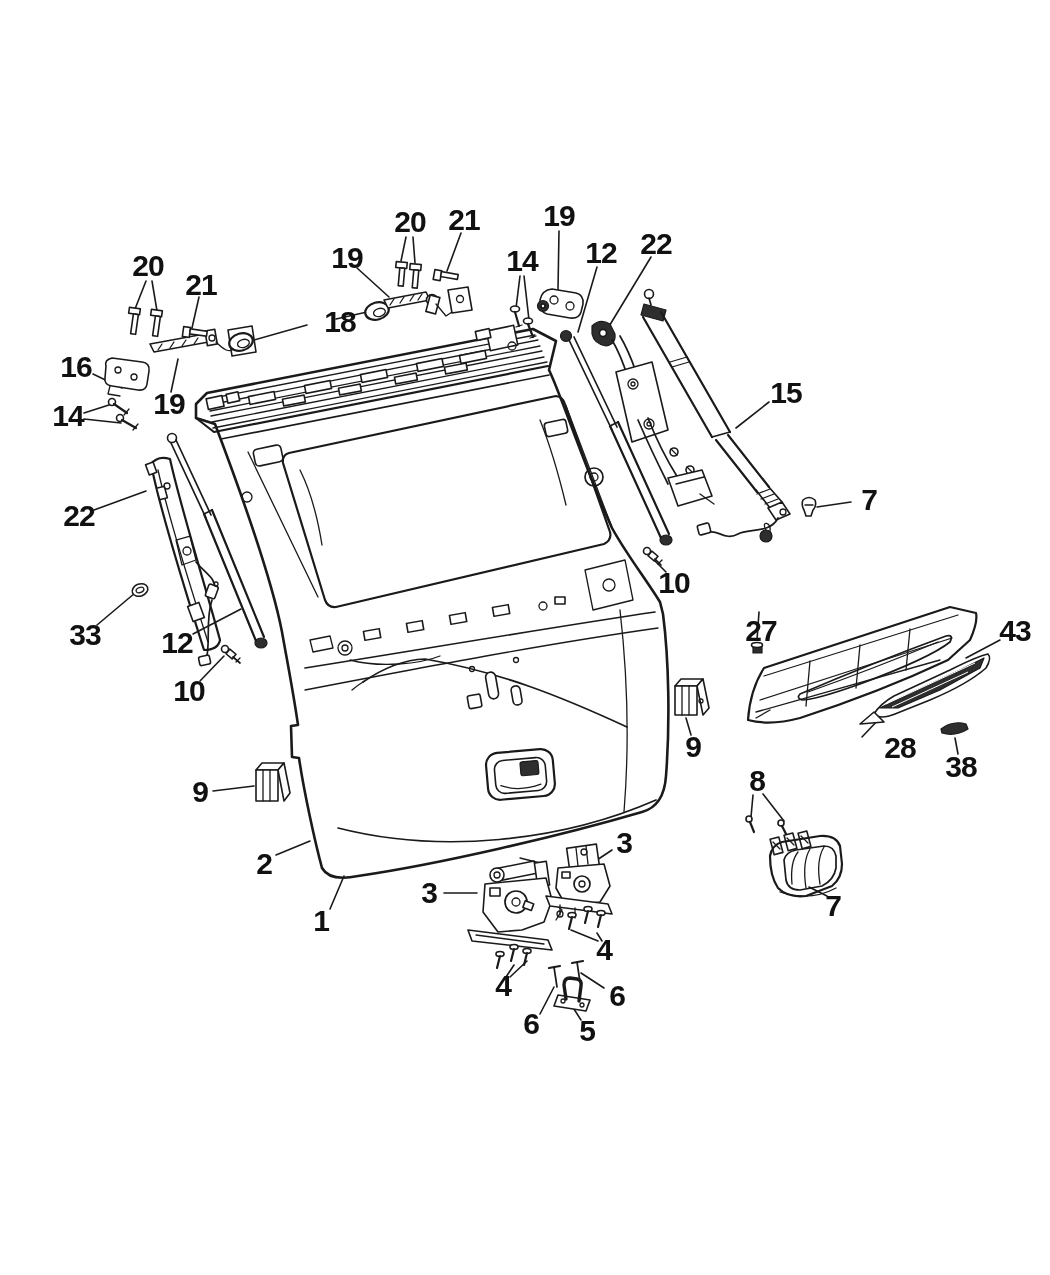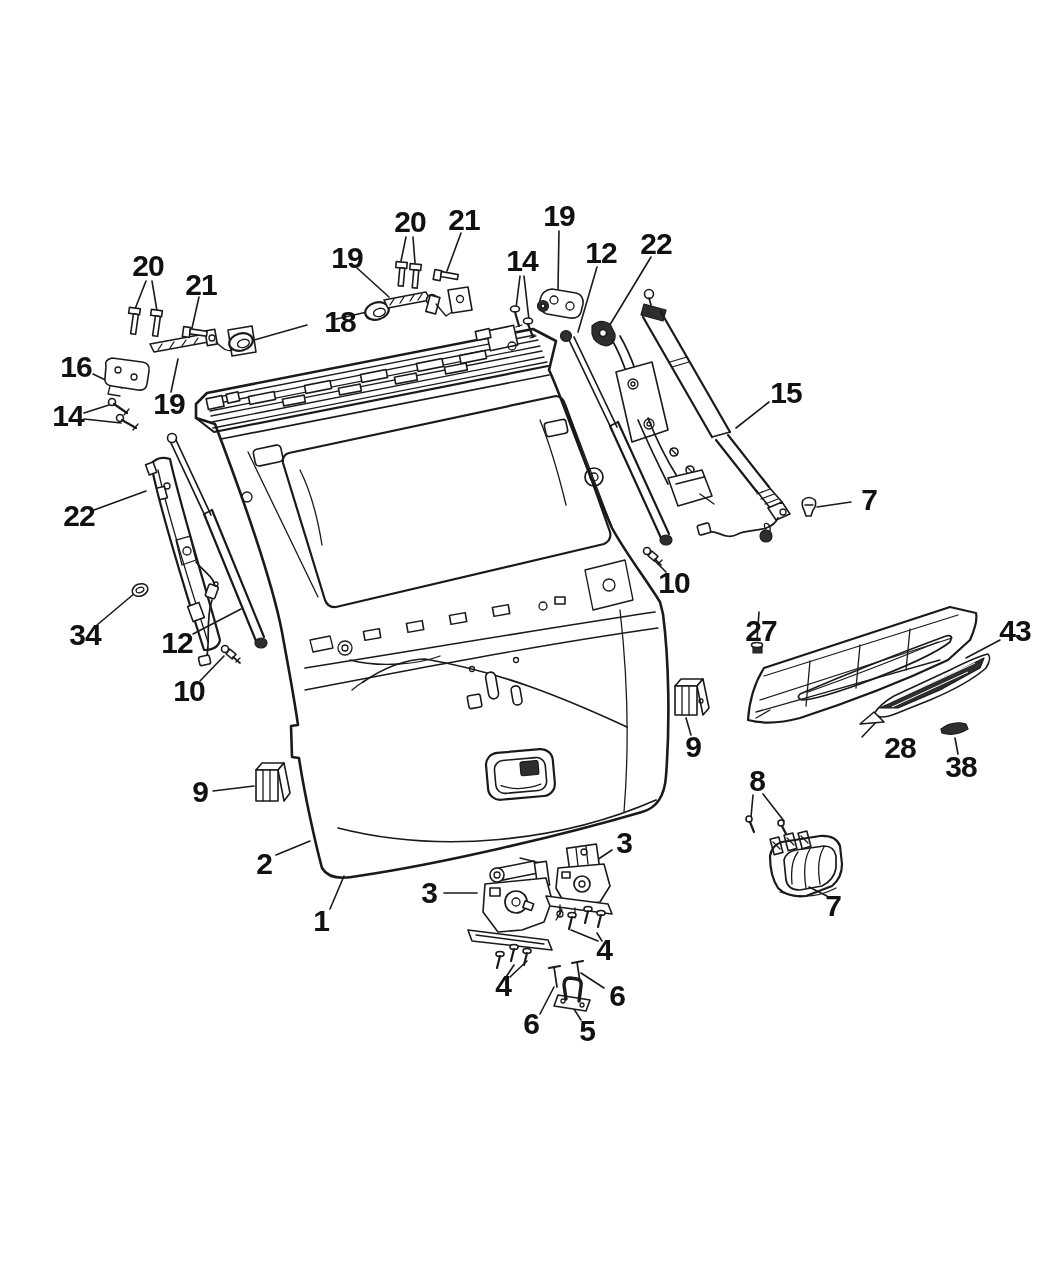--- a/index.html
+++ b/index.html
@@ -496,21 +496,21 @@
   <div class="callout" style="left:522px;top:261px">14</div>
   <div class="callout" style="left:601px;top:253px">12</div>
   <div class="callout" style="left:656px;top:244px">22</div>
   <div class="callout" style="left:76px;top:367px">16</div>
   <div class="callout" style="left:169px;top:404px">19</div>
   <div class="callout" style="left:68px;top:416px">14</div>
   <div class="callout" style="left:340px;top:322px">18</div>
   <div class="callout" style="left:786px;top:393px">15</div>
   <div class="callout" style="left:869px;top:500px">7</div>
   <div class="callout" style="left:79px;top:516px">22</div>
-  <div class="callout" style="left:85px;top:635px">34</div>
+  <div class="callout" style="left:85px;top:635px">33</div>
   <div class="callout" style="left:177px;top:643px">12</div>
   <div class="callout" style="left:189px;top:691px">10</div>
   <div class="callout" style="left:674px;top:583px">10</div>
   <div class="callout" style="left:761px;top:631px">27</div>
   <div class="callout" style="left:1015px;top:631px">43</div>
   <div class="callout" style="left:693px;top:747px">9</div>
   <div class="callout" style="left:900px;top:748px">28</div>
   <div class="callout" style="left:961px;top:767px">38</div>
   <div class="callout" style="left:200px;top:792px">9</div>
   <div class="callout" style="left:757px;top:781px">8</div>

